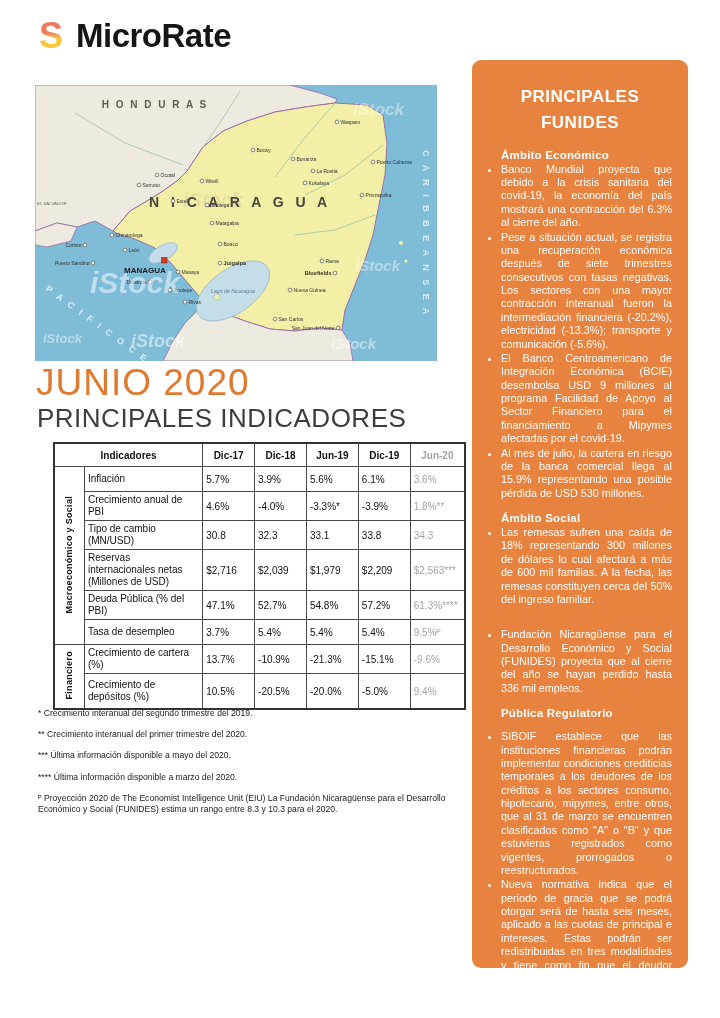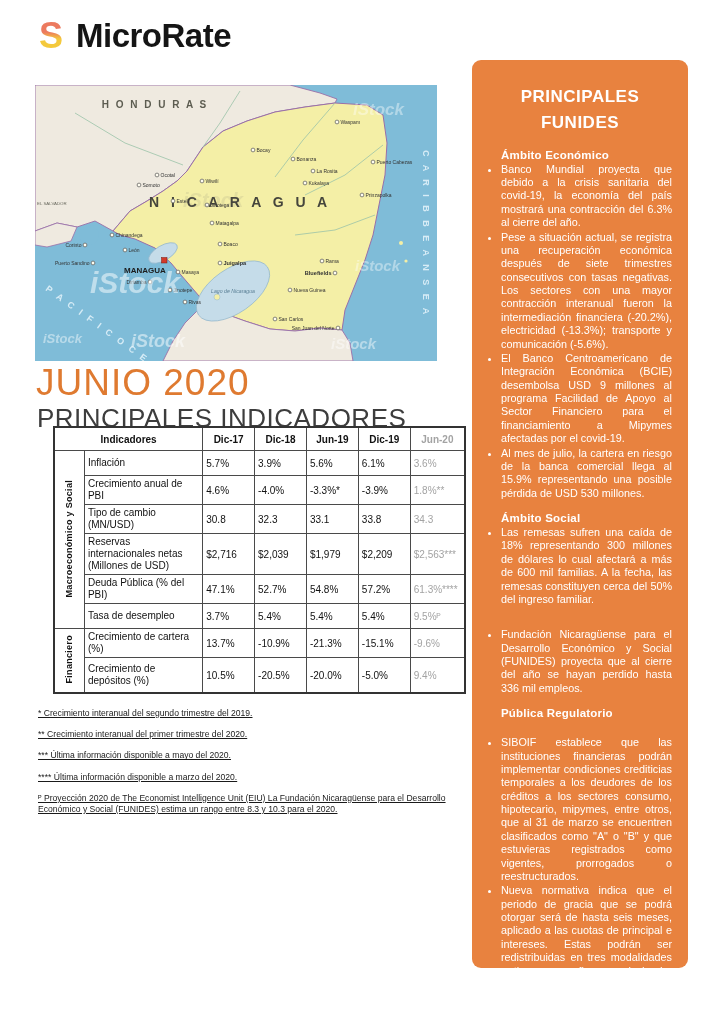--- a/index.html
+++ b/index.html
@@ -18,49 +18,49 @@
   .citydot{fill:#fffdf0;stroke:#555;stroke-width:0.7;}
   .country-label{font-weight:bold;fill:#5c5c50;}
   .sea-label{fill:#d7ecf6;font-weight:bold;}
 
   
   .month-title{position:absolute;left:36px;top:362px;margin:0;font-size:37px;font-weight:normal;
                color:#df7a30;letter-spacing:1px;}
   .subtitle{position:absolute;left:37px;top:403px;font-size:26px;color:#3d3d3d;letter-spacing:0.5px;}
 
   
-  .tablewrap{position:absolute;left:38px;top:426px;width:414px;padding-left:15px;}
+  .tablewrap{position:absolute;left:38px;top:442px;width:414px;padding-left:15px;}
   table.ind{border-collapse:collapse;width:413px;border:2px solid #333;font-size:10px;color:#111;}
   table.ind th,table.ind td{border:1px solid #4a4a4a;padding:2px 3px;}
   table.ind thead th{font-weight:bold;text-align:center;height:18px;font-size:10px;}
   td.iname{font-size:10px;text-align:left;padding-left:5px;line-height:1.2;}
   td.val{}
   .muted{color:#a3a3a3;}
   th.group{width:24px;padding:1px;}
   th.group span{display:inline-block;writing-mode:vertical-rl;transform:rotate(180deg);
                 font-weight:bold;font-size:9px;line-height:1.15;letter-spacing:0.3px;}
   tr.group-start>*{border-top:2px solid #333;}
   tr.r-tall td{height:30px;}
   tr.r-std td{height:20px;}
 
   
   .source{position:absolute;left:38px;top:650px;width:412px;font-size:9px;line-height:1.35;color:#1a1a1a;margin:0;}
   .notes{position:absolute;left:38px;top:708px;width:412px;}
-  .notes p{margin:0 2px 10px 0;font-size:8.6px;line-height:1.3;color:#1a1a1a;text-decoration:underline;}
+  .notes p{margin:0 2px 10px 0;font-size:8.6px;line-height:1.3;color:#1a1a1a;}
 
   
   .sidebar{position:absolute;left:472px;top:60px;width:216px;height:908px;background:#e8823f;
            color:#ffffff;box-sizing:border-box;padding:14px 16px 16px 16px;border-radius:9px;}
   .sidebar h2{margin:10px 0 6px 0;text-align:center;font-size:17px;line-height:1.55;letter-spacing:0.5px;}
   .sidebar h2 span{display:block;}
   .sidebar h3{margin:12px 0 2px 13px;font-size:11.5px;letter-spacing:0.2px;}
   .sidebar ul{margin:0;padding:0 0 0 13px;list-style:disc outside;}
   .sidebar li{font-size:10.8px;line-height:1.24;text-align:justify;margin:0 0 1px 0;}
   .sidebar ul.gapped li+li{margin-top:22px;}
-  .sidebar ul.headgap{margin-top:17px;}
+  .sidebar ul.headgap{margin-top:11px;}
 </style>
 </head>
 <body>
 
 <div class="page">
 
   <div class="logo">
     <svg width="32" height="40" viewBox="0 0 32 40">
       <defs>
         <linearGradient id="lg" x1="0" y1="0" x2="0" y2="1">

